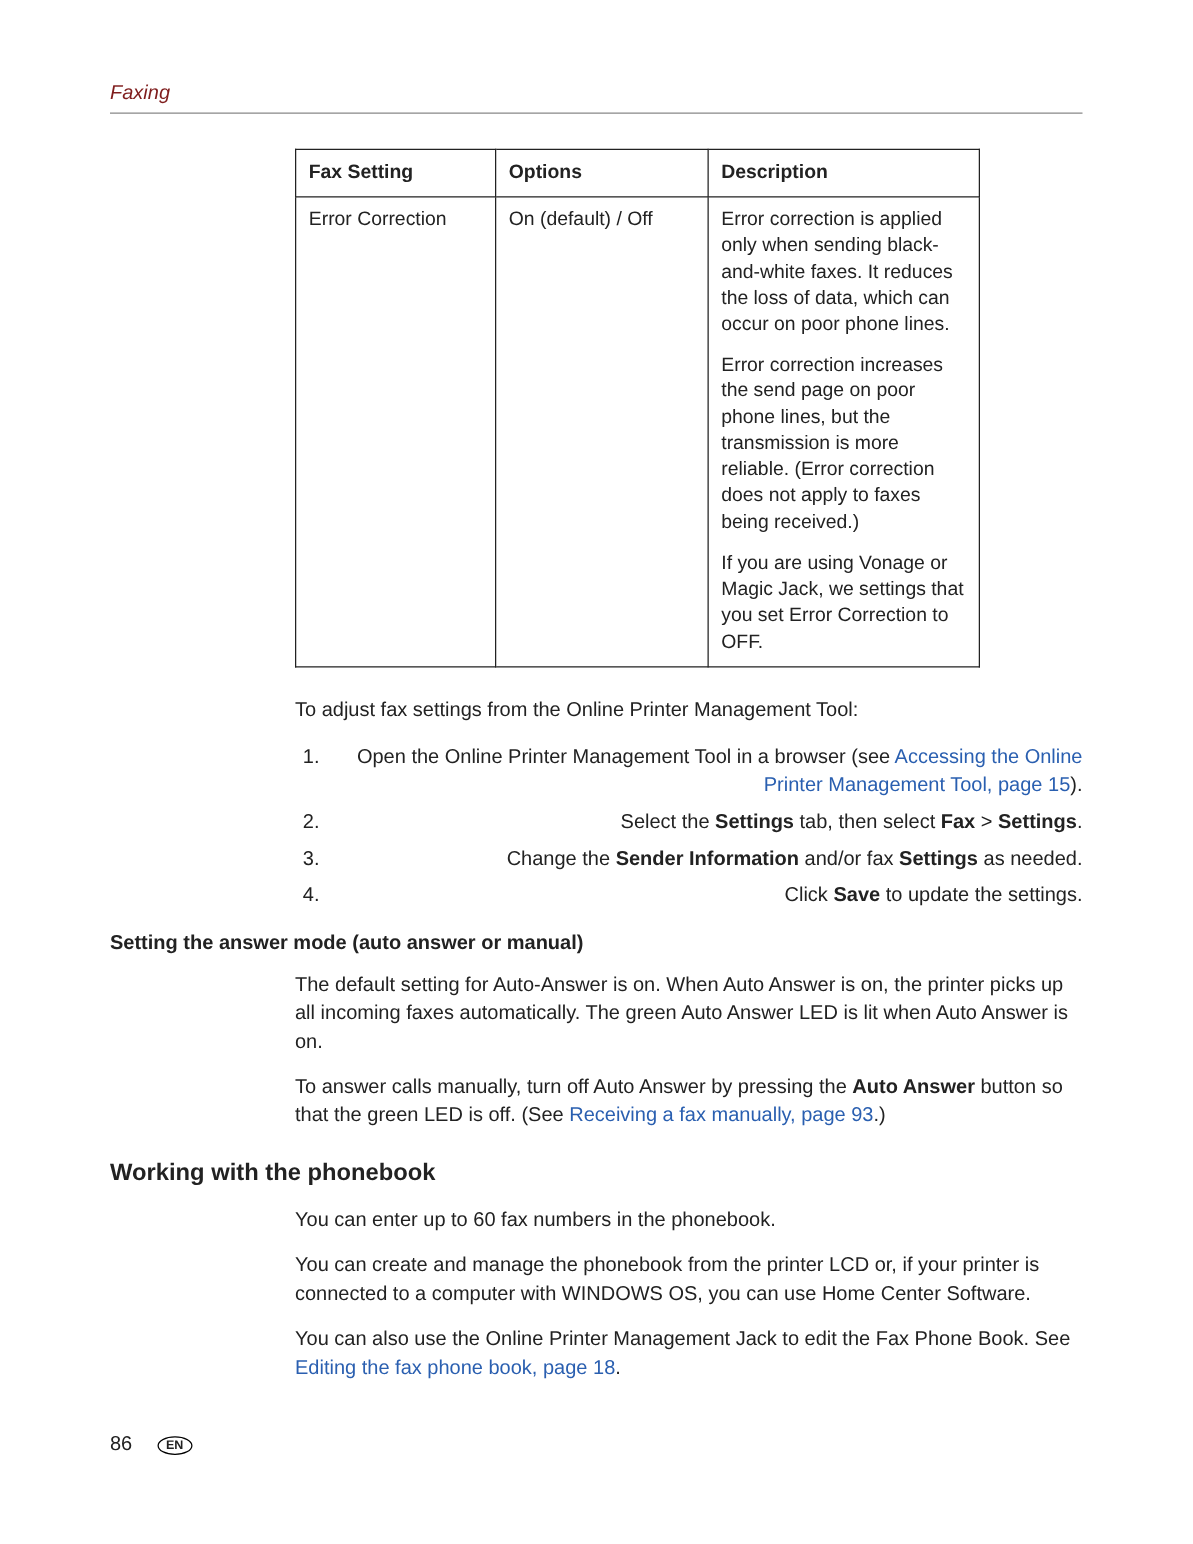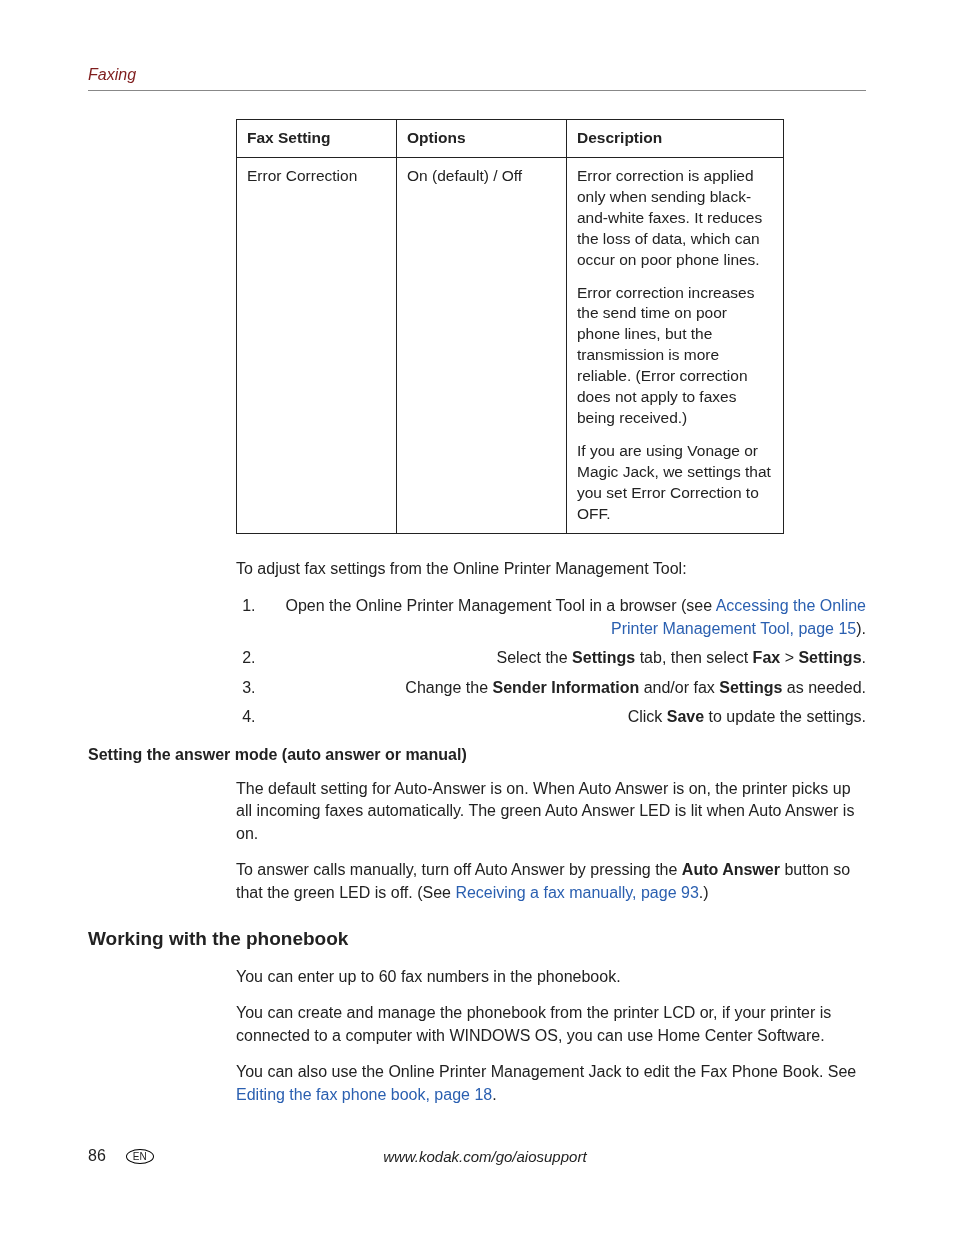--- a/index.html
+++ b/index.html
@@ -16,21 +16,21 @@
   .desc-block p:last-child { margin-bottom: 0; }
   p.body { font-size: 16px; line-height: 1.4; margin-bottom: 14px; }
   ol.steps { font-size: 16px; line-height: 1.45; padding-left: 24px; margin-bottom: 18px; list-style: decimal; text-align: right; }
   ol.steps li { margin-bottom: 6px; padding-left: 4px; }
   .link { color: #2a5fb0; }
   .bold { font-weight: 700; }
   h3.sub { font-size: 16px; font-weight: 700; margin: 18px 0 14px 0; }
   h2.heading { font-size: 19px; font-weight: 700; margin: 24px 0 16px 0; }
   .footer { position: absolute; bottom: 70px; left: 88px; right: 88px; display: flex; align-items: center; }
   .pnum { font-size: 16px; margin-right: 20px; }
-  .lang-badge { font-size: 10px; font-weight: 400; border: 1px solid #000; border-radius: 50%; padding: 1px 6px; display: inline-block; }
+  .lang-badge { font-size: 10px; font-weight: 700; border: 1px solid #000; border-radius: 50%; padding: 1px 6px; display: inline-block; }
   .url { flex: 1; text-align: center; font-style: italic; font-size: 15px; margin-right: 50px; }
 </style>
 </head>
 <body>
 
 <div class="page">
 
   <div class="section-header">Faxing</div>
 
   <div class="content-indent">
@@ -43,21 +43,21 @@
           <th>Description</th>
         </tr>
       </thead>
       <tbody>
         <tr>
           <td>Error Correction</td>
           <td>On (default) / Off</td>
           <td>
             <div class="desc-block">
               <p>Error correction is applied only when sending black-and-white faxes. It reduces the loss of data, which can occur on poor phone lines.</p>
-              <p>Error correction increases the send time on poor phone lines, but the transmission is more reliable. (Error correction does not apply to faxes being received.)</p>
+              <p>Error correction increases the send page on poor phone lines, but the transmission is more reliable. (Error correction does not apply to faxes being received.)</p>
               <p>If you are using Vonage or Magic Jack, we settings that you set Error Correction to OFF.</p>
             </div>
           </td>
         </tr>
       </tbody>
     </table>
 
     <p class="body">To adjust fax settings from the Online Printer Management Tool:</p>
 
     <ol class="steps">
@@ -91,16 +91,15 @@
     <p class="body">You can enter up to 60 fax numbers in the phonebook.</p>
     <p class="body">You can create and manage the phonebook from the printer LCD or, if your printer is connected to a computer with WINDOWS OS, you can use Home Center Software.</p>
     <p class="body">
       <span>You can also use the Online Printer Management Jack to edit the Fax Phone Book. See </span><span class="link">Editing the fax phone book, page 18</span><span>.</span>
     </p>
   </div>
 
   <div class="footer">
     <span class="pnum">86</span>
     <span class="lang-badge">EN</span>
-    <span class="url">www.kodak.com/go/aiosupport</span>
   </div>
 
 </div>
 
 </body></html>

